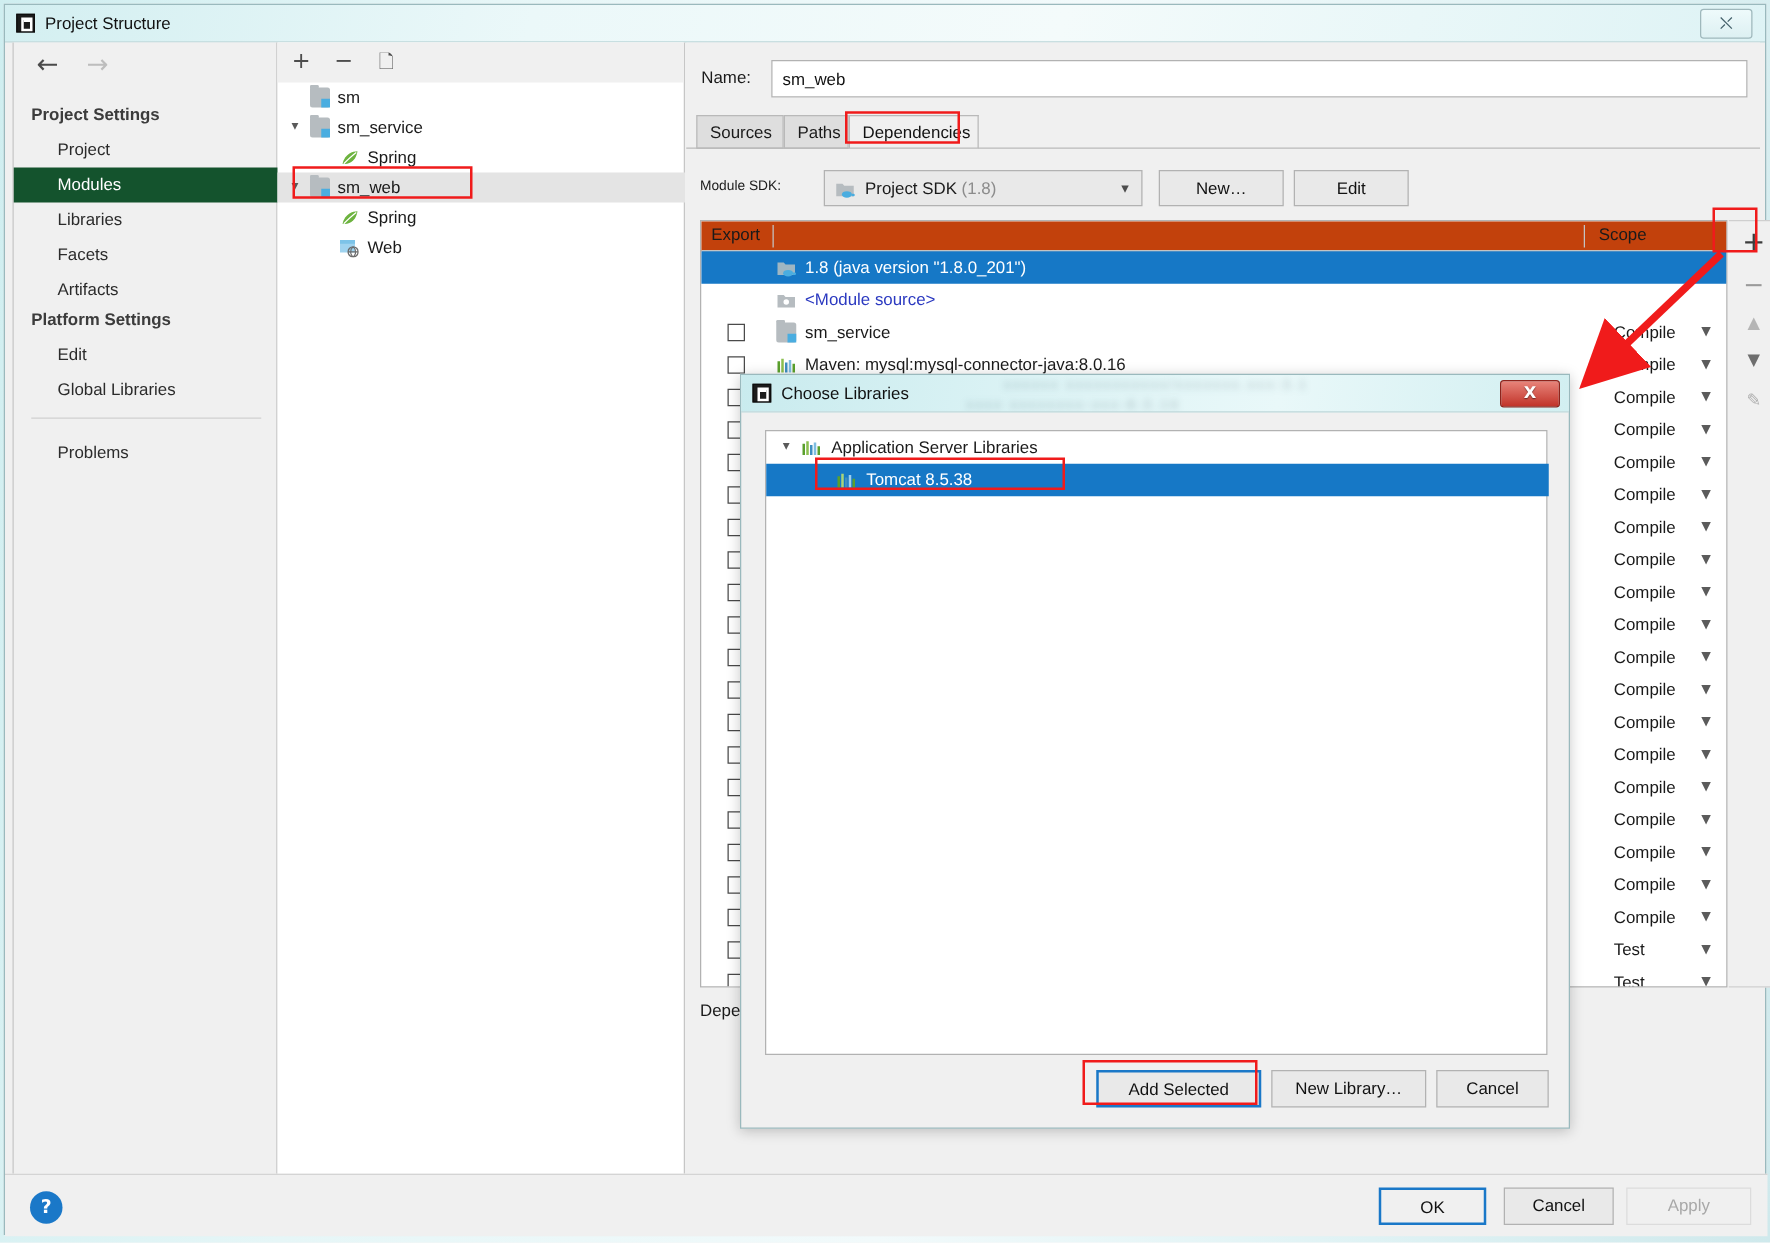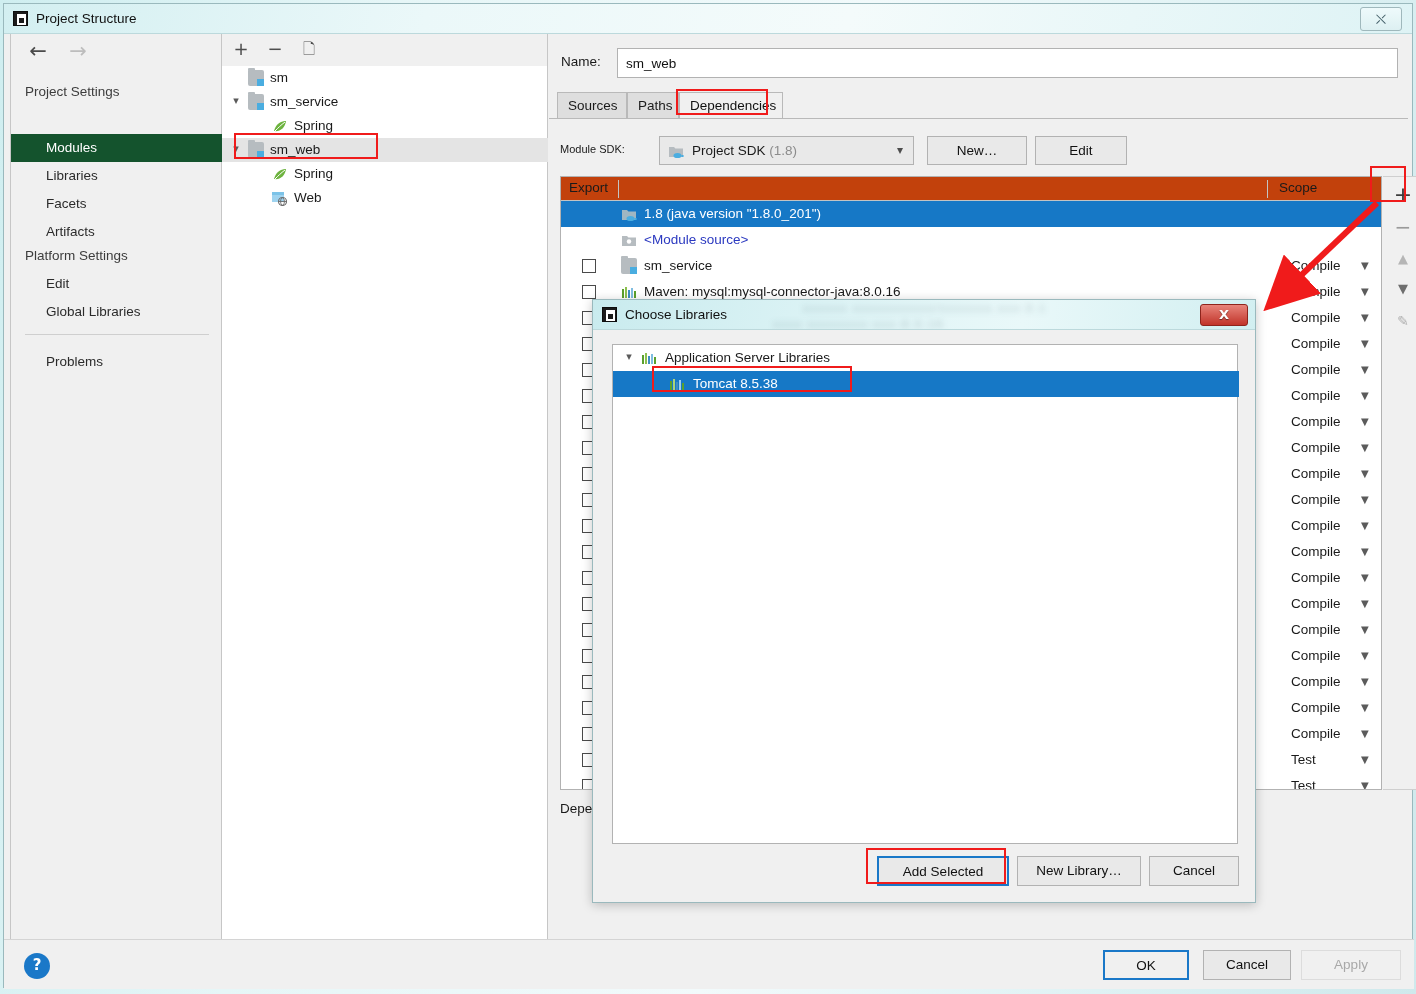--- a/index.html
+++ b/index.html
@@ -90,21 +90,21 @@
   .arrowbtn{
     position:absolute; width:30px; height:28px;
     font-size:21px; line-height:26px; text-align:center;
     font-family:"DejaVu Sans", sans-serif;
   }
   .arrowbtn.back{ left:12px; color:#4a4a4a; }
   .arrowbtn.fwd{ left:52px; color:#bdbdbd; }
 
   .grouphdr{
     position:absolute; left:14px;
-    font-weight:normal; font-size:13.5px; color:#3c3c3c;
+    font-weight:bold; font-size:13.5px; color:#3c3c3c;
   }
   .navitem{
     position:absolute; left:0; width:212px; height:28px;
     line-height:28px;
     padding-left:35px;
     font-size:13.5px; color:#2b2b2b;
   }
   .navitem.sel{ background:#14532d; color:#fff; }
   .sidebar-sep{
     position:absolute; left:14px; width:184px; height:1px; background:#cfcfcf;
@@ -347,20 +347,21 @@
 
   <div id="bodyarea">
 
     <div id="sidebar">
       <div class="navbtns">
         <div class="arrowbtn back">←</div>
         <div class="arrowbtn fwd">→</div>
       </div>
 
       <div class="grouphdr" style="top:50px;">Project Settings</div>
+      <div class="navitem" style="top:72px;">Project</div>
       <div class="navitem sel" style="top:100px;">Modules</div>
       <div class="navitem" style="top:128px;">Libraries</div>
       <div class="navitem" style="top:156px;">Facets</div>
       <div class="navitem" style="top:184px;">Artifacts</div>
 
       <div class="grouphdr" style="top:214px;">Platform Settings</div>
       <div class="navitem" style="top:236px;">Edit</div>
       <div class="navitem" style="top:264px;">Global Libraries</div>
 
       <div class="sidebar-sep" style="top:300px;"></div>

